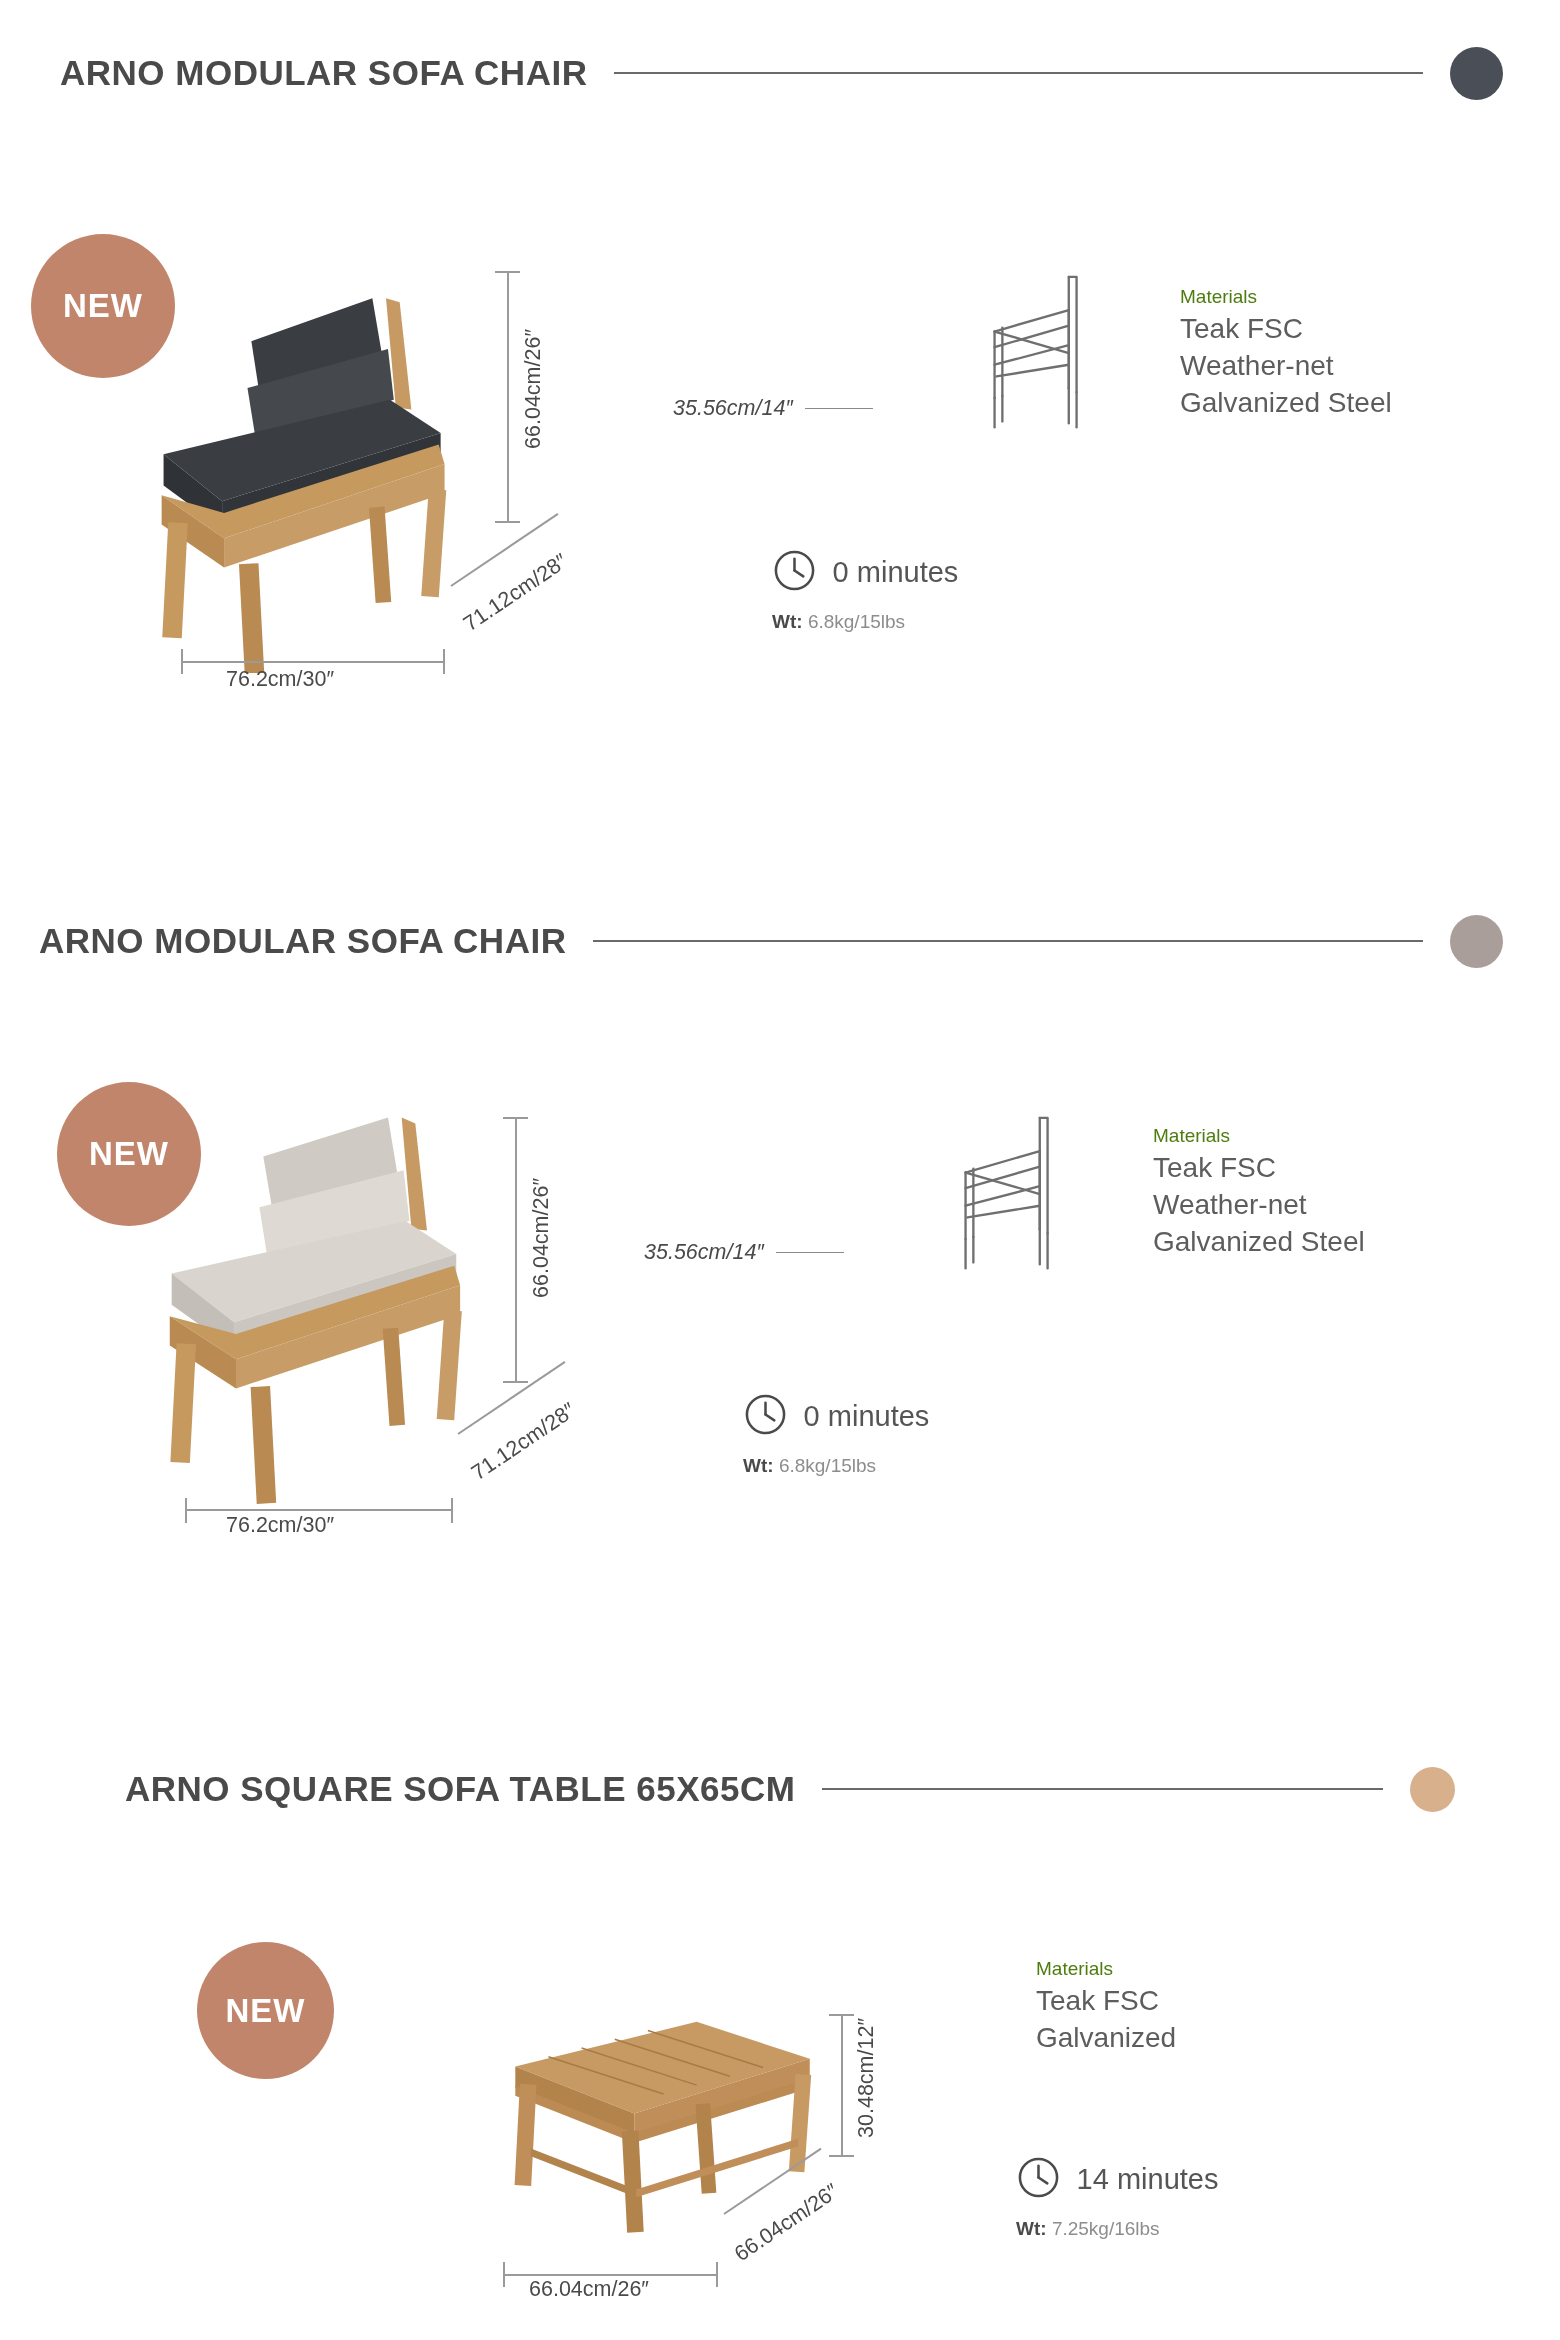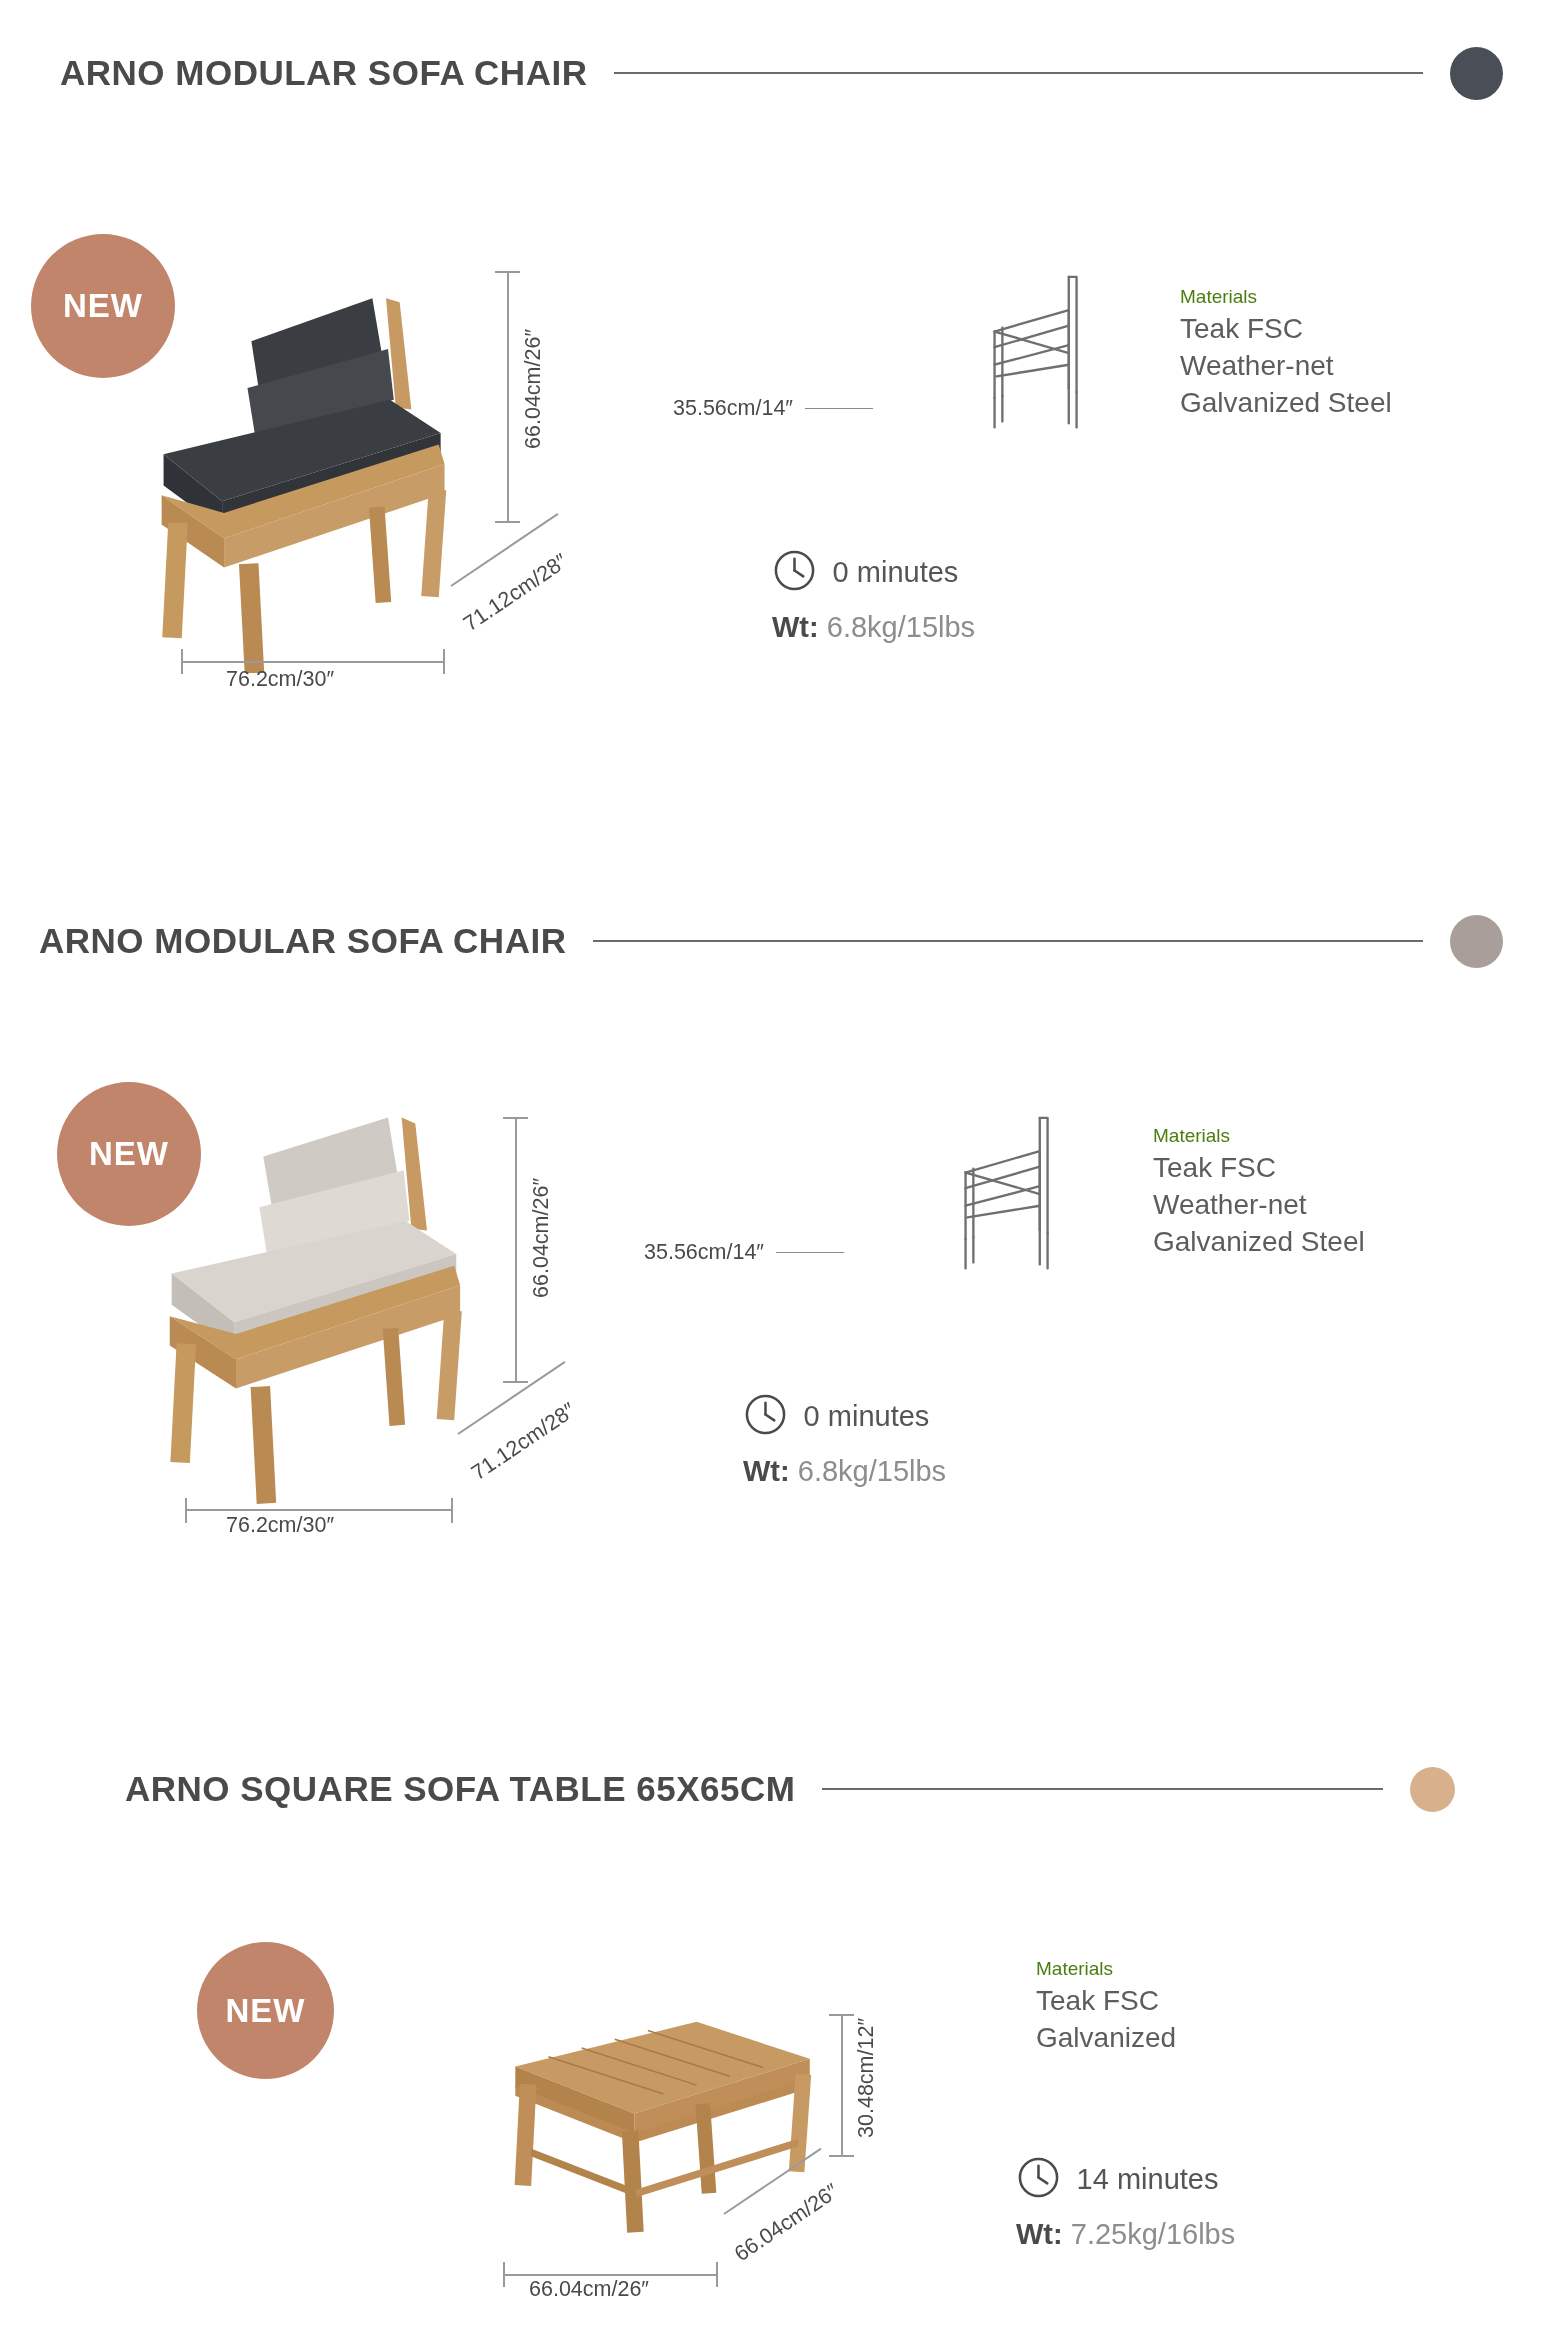--- a/index.html
+++ b/index.html
@@ -118,39 +118,40 @@
     display: flex;
     align-items: center;
     margin-bottom: 13.7px;
   }
   .clock-icon { margin-right: 15.6px; }
   .meta-minutes {
     font-size: 29px;
     color: #555555;
   }
   .meta-weight {
-    font-size: 29px;
+    font-size: 19px;
     color: #8d8d8d;
   }
   .meta-weight b {
     color: #4a4a4a;
     font-weight: 700;
   }
 
   
   .lineart { position: absolute; }
 
   
   .leader-dim {
     position: absolute;
     display: flex;
     align-items: center;
     font-size: 21.5px;
     color: #4a4a4a;
     white-space: nowrap;
+    font-style: italic;
   }
   .leader-line {
     width: 68px;
     height: 1px;
     background: #8a8a8a;
     margin-left: 11.7px;
   }
 
   
   .rot-v {

